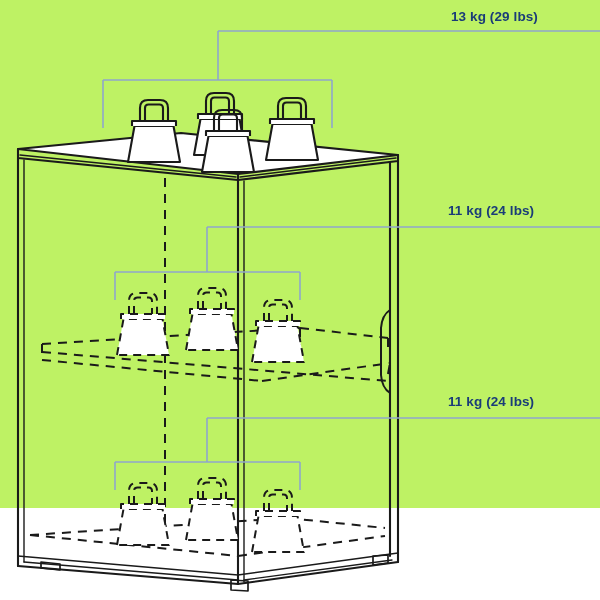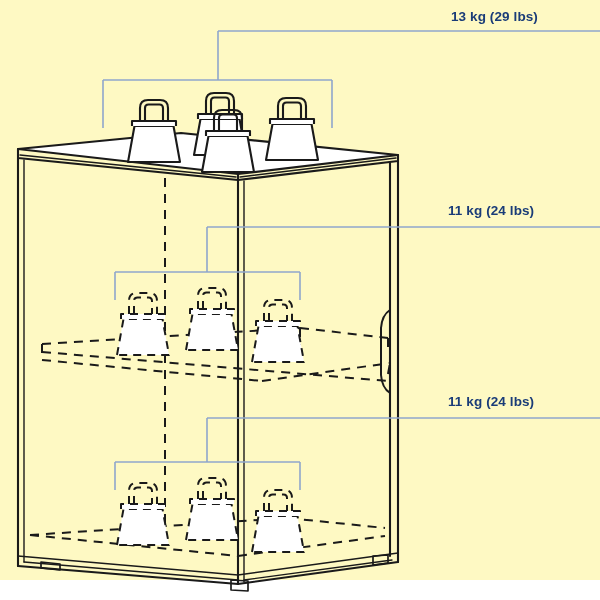--- a/index.html
+++ b/index.html
@@ -9,22 +9,22 @@
   }
   body {
     width: 600px;
     height: 600px;
     font-family: "Liberation Sans", sans-serif;
     overflow: hidden;
   }
   #stage {
     position: relative;
     width: 600px;
-    height: 580px;
-    background: #fef9c3;
+    height: 508px;
+    background: #bef264;
   }
   #drawing {
     position: absolute;
     left: 0;
     top: 0;
     width: 600px;
     height: 600px;
     display: block;
   }
   .label {

